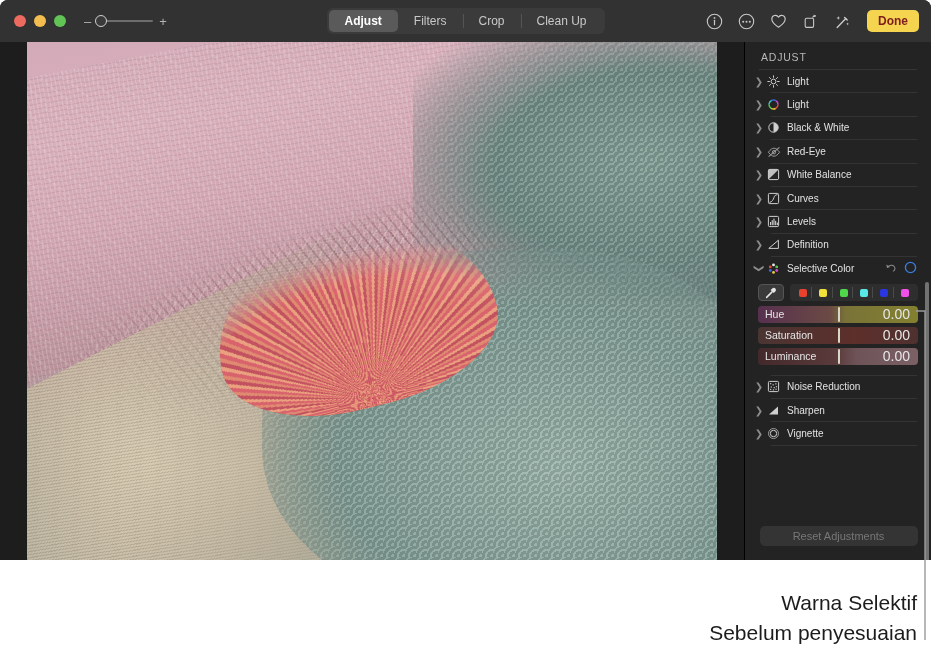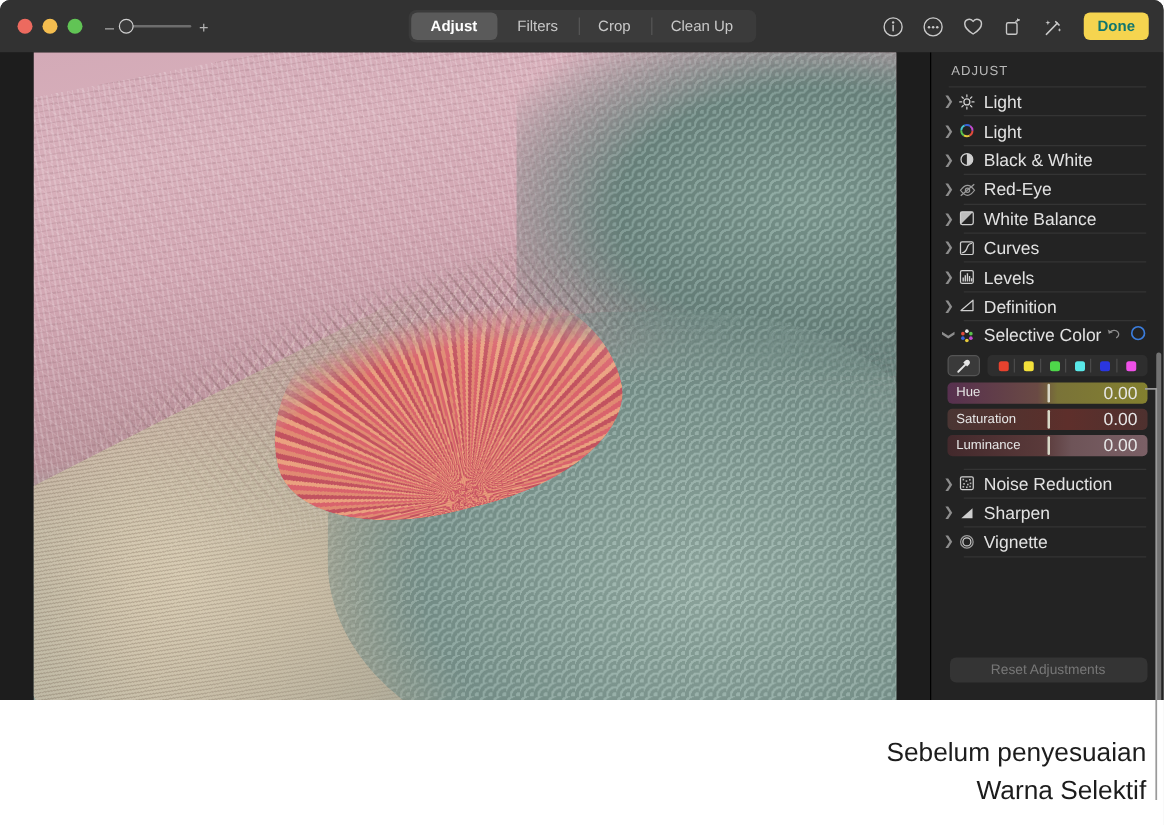--- a/index.html
+++ b/index.html
@@ -49,21 +49,21 @@
   .tab.active { background:#5a5a5a; color:#ffffff; font-weight: bold; }
   .tab + .tab::before {
     content:""; position:absolute; left:0; top:4px; width:1px; height:14px; background:#565656;
   }
   .tab.active + .tab::before, .tab.active::before { background: transparent; }
 
   .tools { position:absolute; right: 12px; top: 0; height:42px; display:flex; align-items:center; gap: 14px; }
   .ticon { width: 18px; height: 18px; color:#c9c9c9; display:flex; align-items:center; justify-content:center; }
   .ticon svg { display:block; }
   .done-btn {
-    background:#f5d44f; color:#0f766e; font-size:12px; font-weight:bold;
+    background:#f5d44f; color:#7f1d1d; font-size:12px; font-weight:bold;
     border-radius: 5px; padding: 4px 11px; margin-left: 2px;
   }
 
   
   .canvas {
     position:absolute; left:0; top:42px; width:744px; height:518px; background:#1d1d1d;
   }
   .photo {
     position:absolute; left:27px; top:0px; width:690px; height:518px;
     overflow:hidden;
@@ -157,21 +157,21 @@
     padding: 9px 0 6px 16px;
   }
   .sep { height:1px; background:#353535; margin: 0 14px; }
 
   .row {
     position:relative; display:flex; align-items:center; height: 22.4px; padding-left: 8px;
   }
   .chev { width: 12px; color:#8d8d8d; font-size: 10px; display:flex; align-items:center; justify-content:center; }
   .chev.open { transform: rotate(90deg); }
   .ricon { width: 17px; height: 14px; display:flex; align-items:center; justify-content:center; margin-right: 5px; }
-  .rlabel { color:#e2e2e2; font-size: 14px; text-align: center; }
+  .rlabel { color:#e2e2e2; font-size: 10px; text-align: center; }
   .row-sep { height:1px; background:#343434; margin-left: 26px; margin-right: 14px; }
   .row-actions { position:absolute; right: 14px; top:3px; display:flex; align-items:center; gap:7px; }
 
   
   .sc-body { padding: 4px 13px 0 13px; }
   .swatch-row {
     display:flex; align-items:center; gap: 6px; height: 18px; margin-bottom: 4px;
   }
   .eyedrop {
     width: 26px; height: 17px; border-radius: 4px; background:#3a3a3a; border:1px solid #555;
@@ -529,17 +529,17 @@
 
       <div class="vscroll"></div>
     </div>
   </div>
 
   <svg class="callout" viewBox="0 0 931 660">
     <path d="M916 311 L925 311 L925 640" fill="none" stroke="#9a9a9a" stroke-width="1.4"></path>
   </svg>
 
   <div class="caption">
+    <div>Warna Selektif</div>
     <div>Sebelum penyesuaian</div>
-    <div>Warna Selektif</div>
   </div>
 
 </div>
 
 </body></html>

